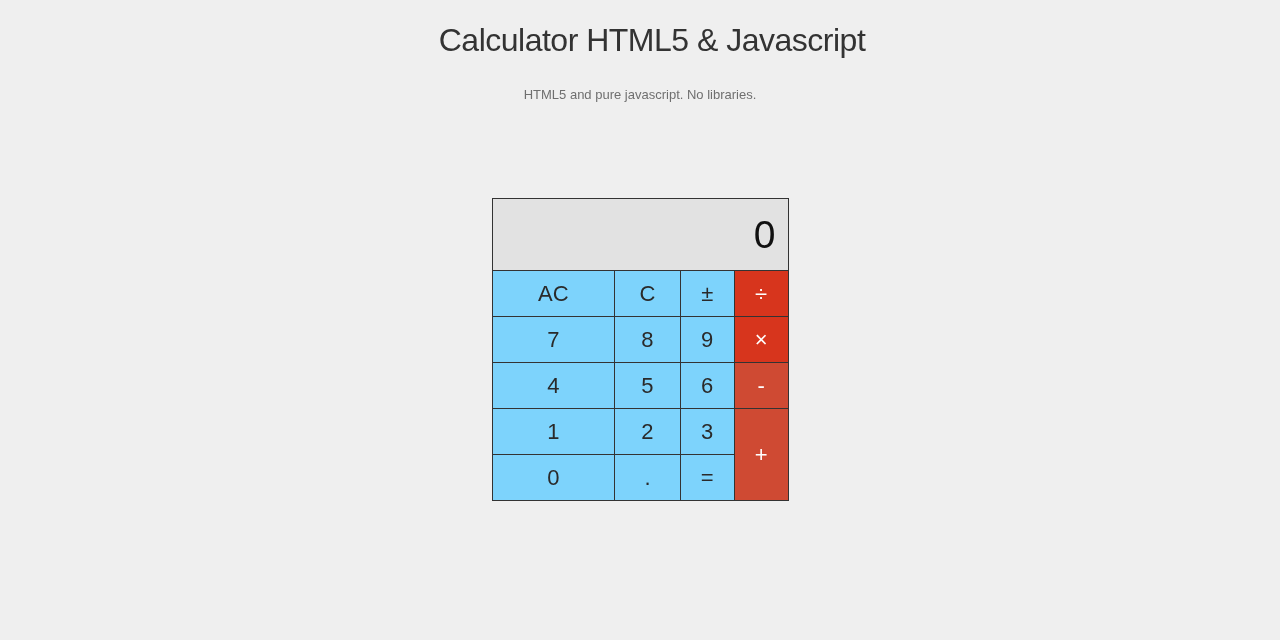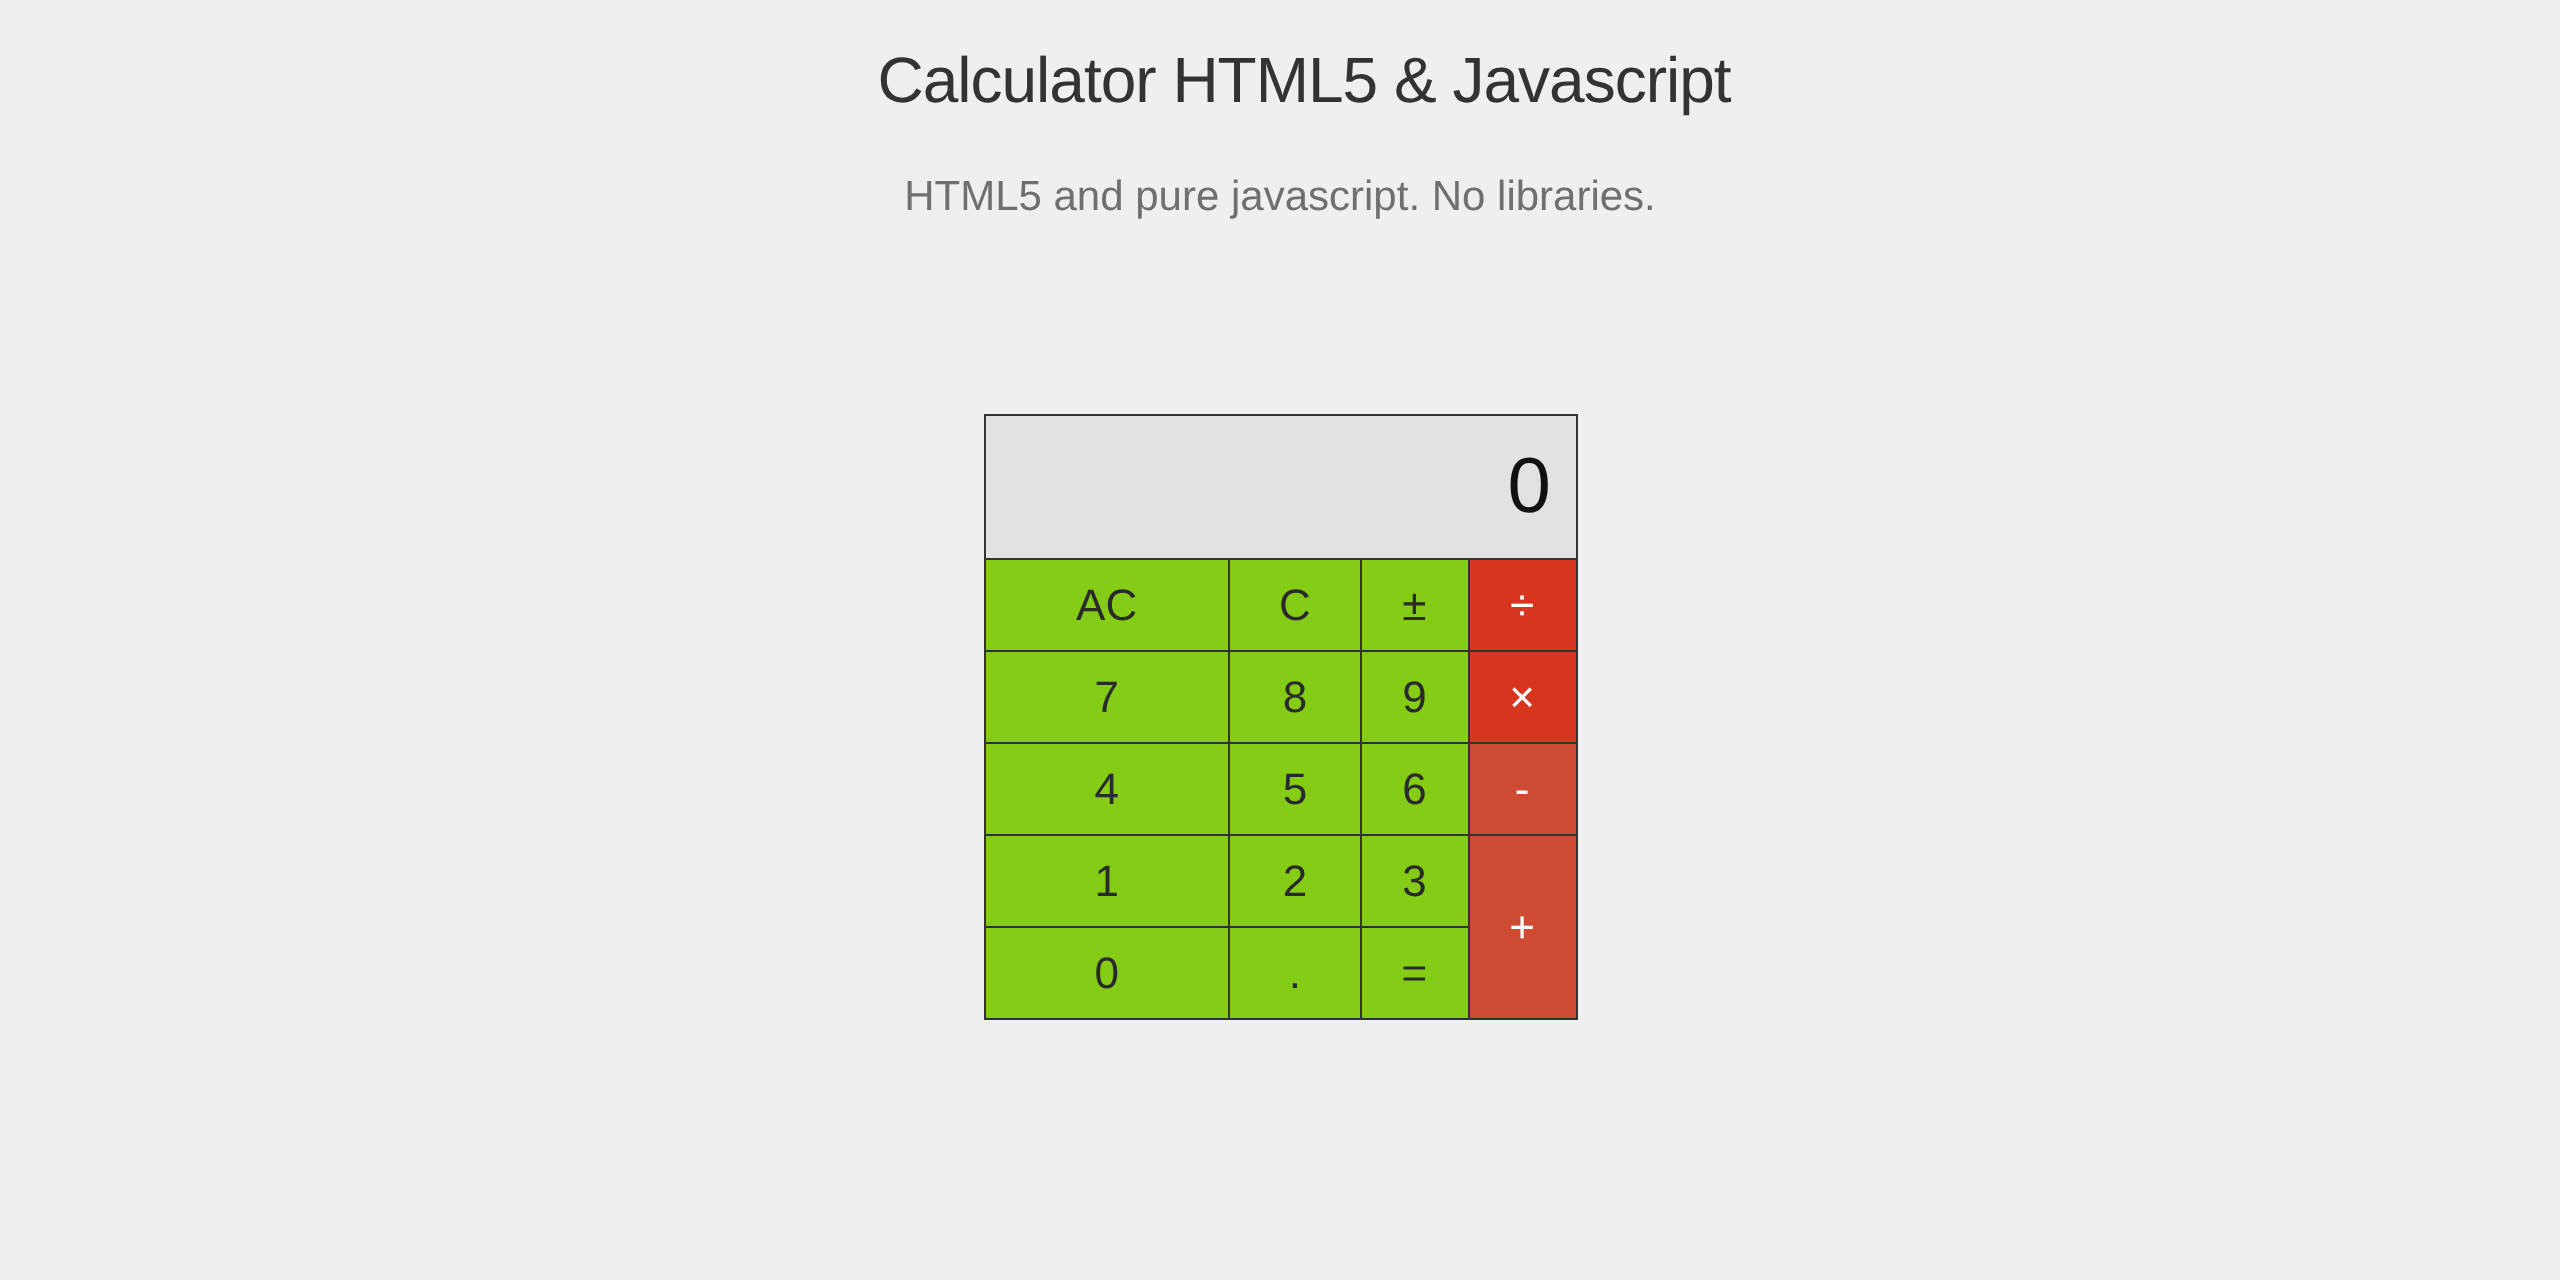--- a/index.html
+++ b/index.html
@@ -18,38 +18,38 @@
       color: #333;
     }
     .page-title {
       font-size: 32px;
       font-weight: 500;
       margin-top: 22px;
       letter-spacing: -0.5px;
       margin-left: 24px;
     }
     .page-subtitle {
-      font-size: 21px;
+      font-size: 13px;
       color: #6f6f6f;
       margin-top: 28px;
       text-align: right;
     }
     .calculator {
       margin-top: 96px;
       width: 297px;
       border: 1px solid #222;
       border-collapse: collapse;
     }
     .calculator td {
       border: 1px solid #333;
       text-align: center;
       height: 46px;
       font-size: 22px;
       color: #2a2a2a;
-      background: #84cc16;
+      background: #7dd3fc;
       cursor: pointer;
       user-select: none;
     }
     .display-cell {
       height: 72px !important;
       background: #e2e2e2 !important;
       text-align: right !important;
       padding-right: 12px;
       font-size: 39px !important;
       font-weight: 300;

